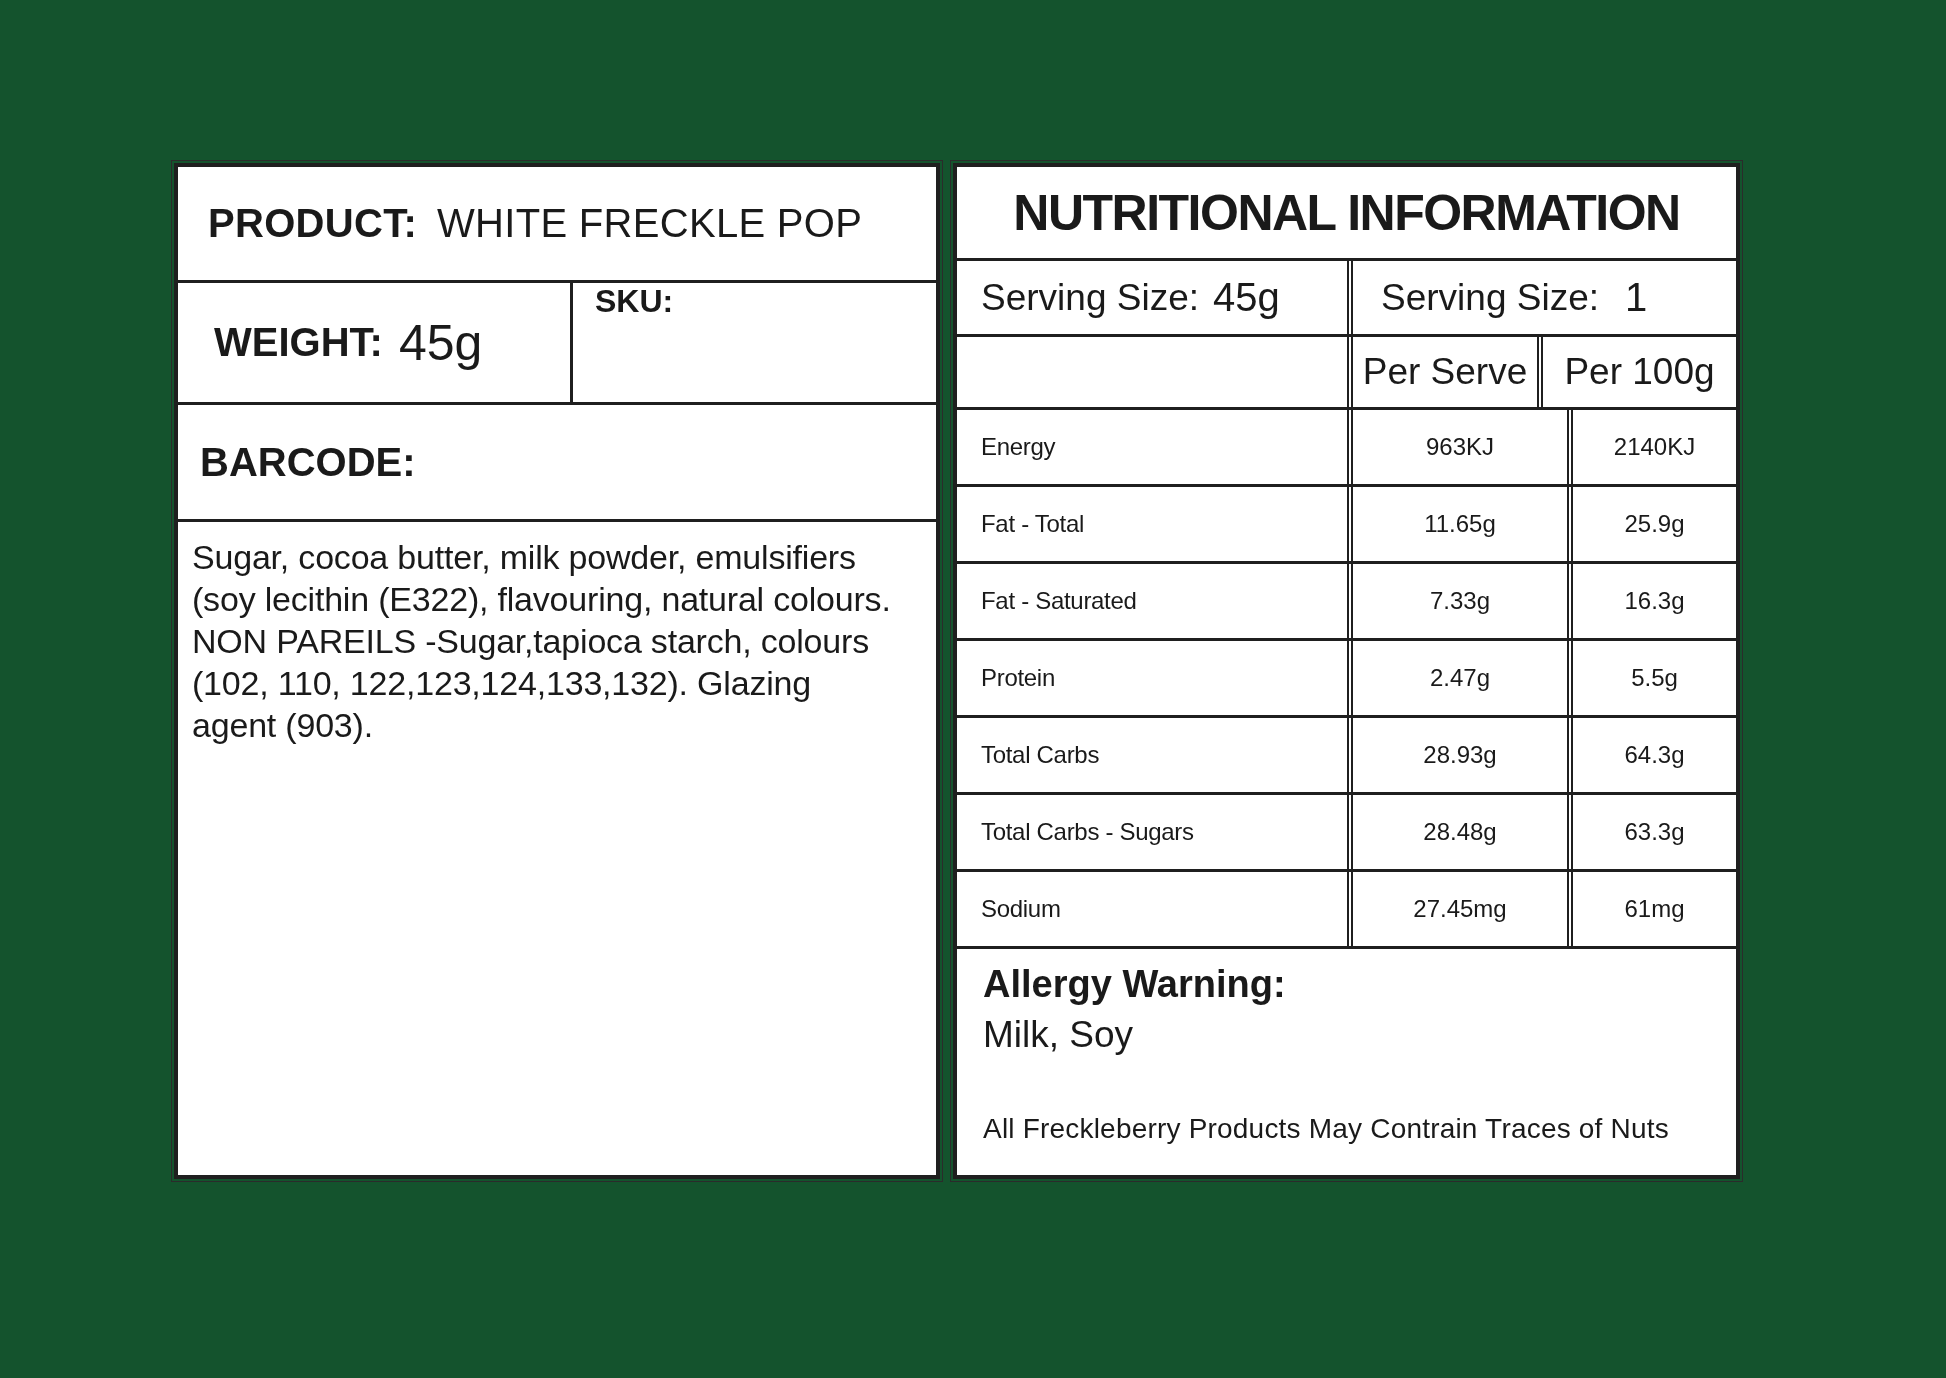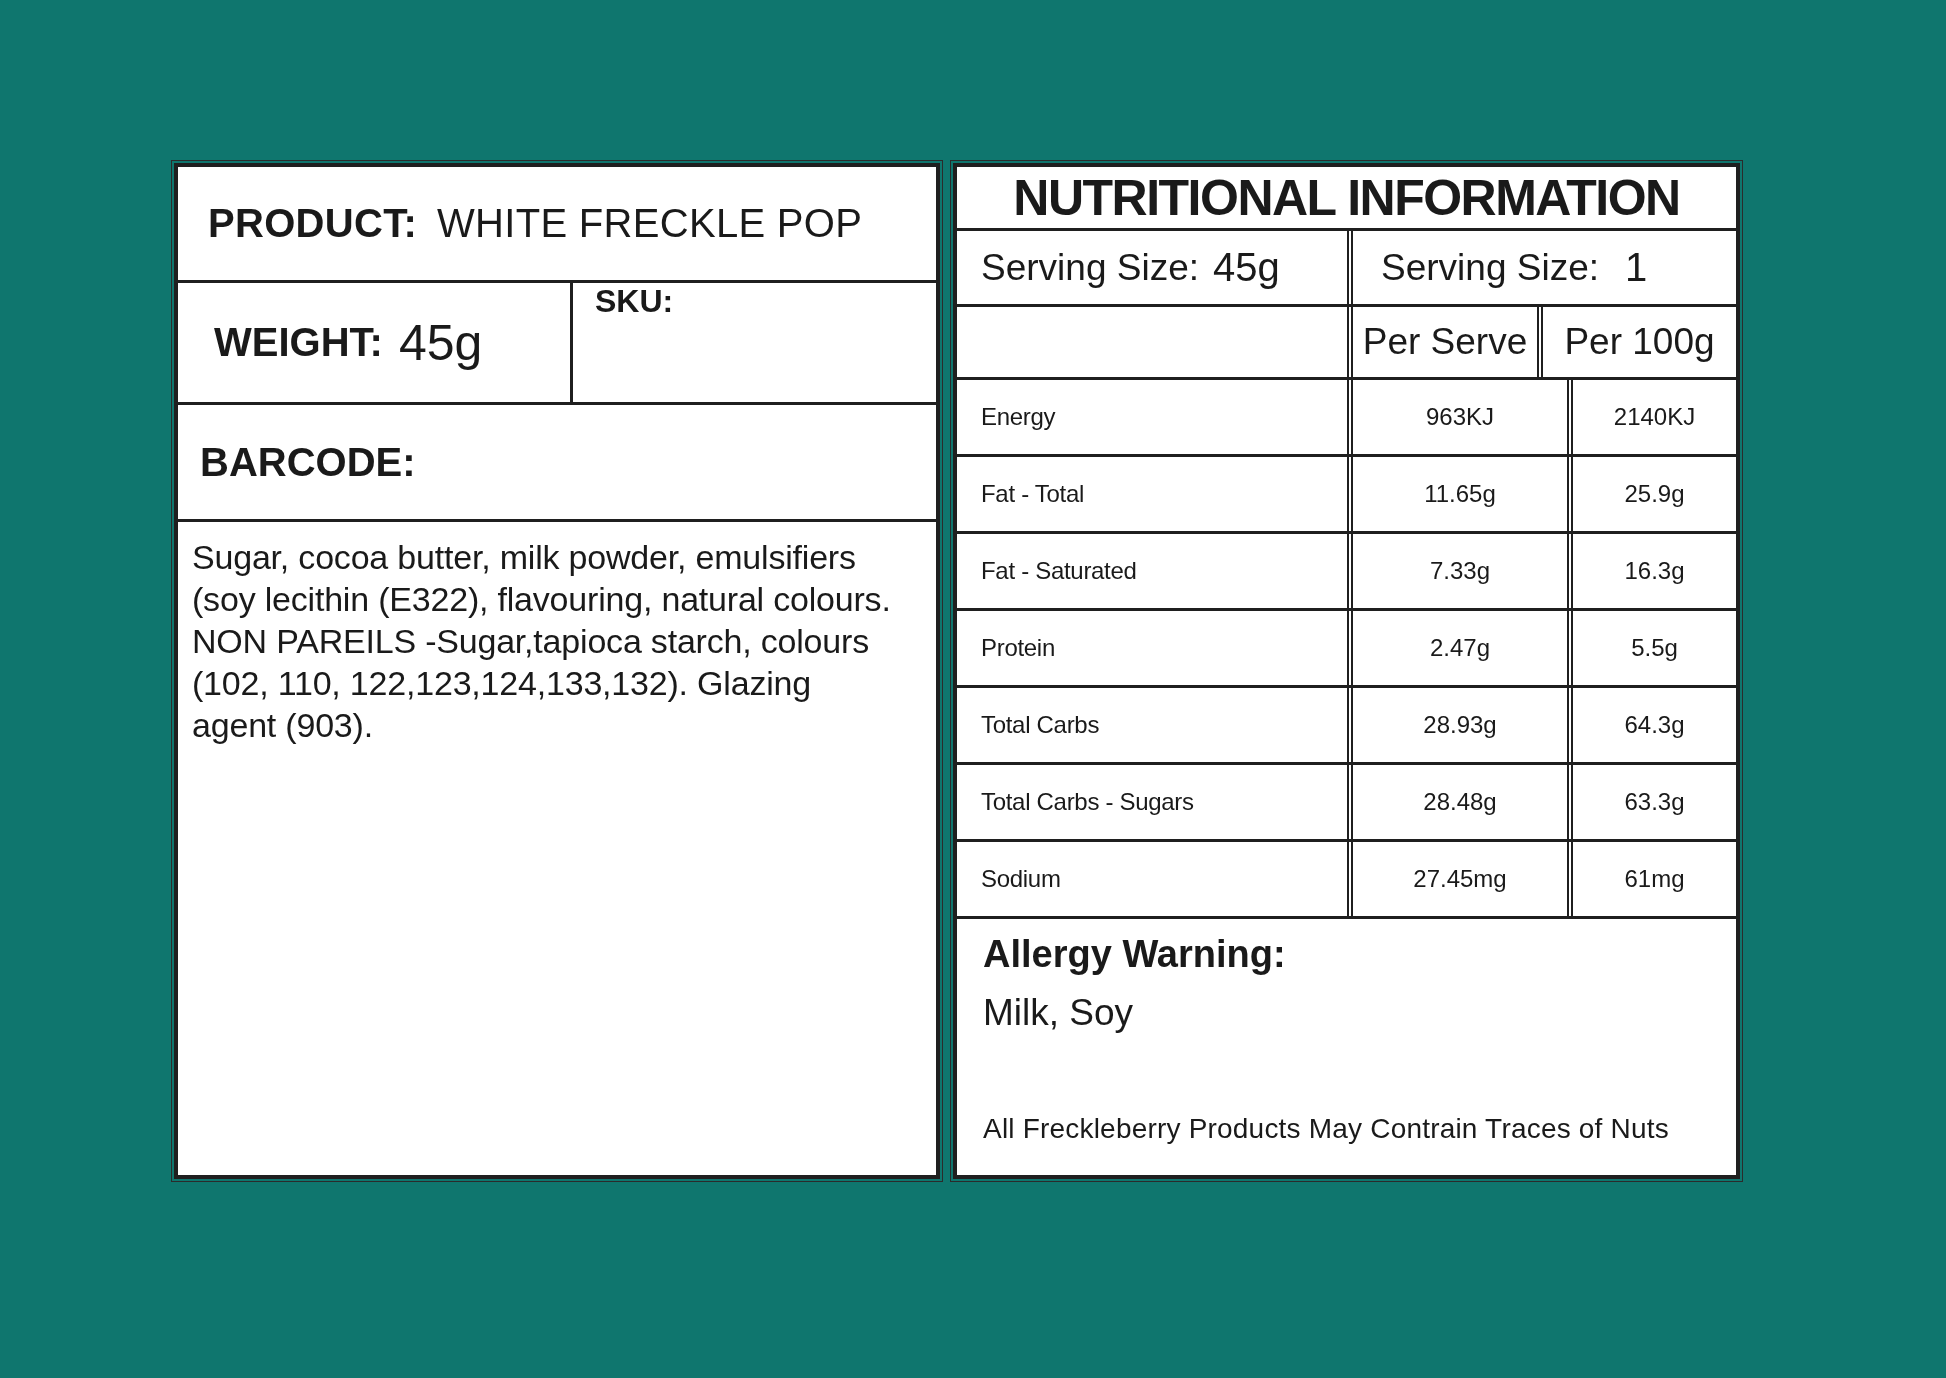--- a/index.html
+++ b/index.html
@@ -1,21 +1,21 @@
 <!DOCTYPE html>
 <html><head>
 <meta charset="utf-8">
 <style>
   * { box-sizing: border-box; margin: 0; padding: 0; }
   html, body { background: #ffffff; }
   .page {
     position: relative;
     width: 1946px;
     height: 1378px;
-    background: #0f766e;
+    background: #14532d;
     font-family: "Liberation Sans", "DejaVu Sans", sans-serif;
     color: #1a1a1a;
     overflow: hidden;
   }
   .panel {
     position: absolute;
     top: 163px;
     height: 1016px;
     background: #fff;
     border: 4px solid #1f1f1f;
@@ -48,21 +48,21 @@
     height: 117px; border-bottom: 3px solid #1f1f1f;
     display: flex; align-items: center; padding-left: 22px; font-size: 40px;
   }
   .row-ingredients {
     flex: 1; padding: 14px 6px 9px 14px;
     font-size: 34px; line-height: 42px; letter-spacing: -0.2px;
   }
 
   
   .nt-header {
-    height: 64px; border-bottom: 3px solid #1f1f1f;
+    height: 94px; border-bottom: 3px solid #1f1f1f;
     display: flex; align-items: center; justify-content: center;
     font-weight: bold; font-size: 50px; letter-spacing: -1.5px;
   }
   .nt-serving { height: 76px; border-bottom: 3px solid #1f1f1f; display: flex; font-size: 37px; }
   .ss-left  { width: 390px; display: flex; align-items: center; padding-left: 24px; }
   .ss-left .val  { margin-left: 14px; font-size: 40px; }
   .ss-right { flex: 1; border-left: 6px double #1f1f1f; display: flex; align-items: center; padding-left: 28px; }
   .ss-right .val { margin-left: 26px; font-size: 40px; }
 
   .nt-cols { height: 73px; border-bottom: 3px solid #1f1f1f; display: flex; font-size: 37px; }
@@ -74,21 +74,21 @@
 
   .nt-row { height: 77px; border-bottom: 3px solid #1f1f1f; display: flex; font-size: 24px; }
   .r-label { width: 390px; display: flex; align-items: center; padding-left: 24px; letter-spacing: -0.3px; }
   .r-serve { width: 220px; border-left: 6px double #1f1f1f;
              display: flex; align-items: center; justify-content: center; }
   .r-100   { flex: 1; border-left: 6px double #1f1f1f;
              display: flex; align-items: center; justify-content: center; }
 
   .nt-allergy { flex: 1; position: relative; padding: 14px 26px 0; }
   .allergy-title { font-weight: bold; font-size: 38px; }
-  .allergy-value { font-size: 37px; margin-top: 16px; }
+  .allergy-value { font-size: 37px; margin-top: 8px; }
   .footer-note { position: absolute; left: 26px; bottom: 30px; font-size: 28px; letter-spacing: 0.2px; }
 </style>
 </head>
 <body>
 
 <div class="page">
 
   <div class="panel panel-left">
 
     <div class="row-product">

